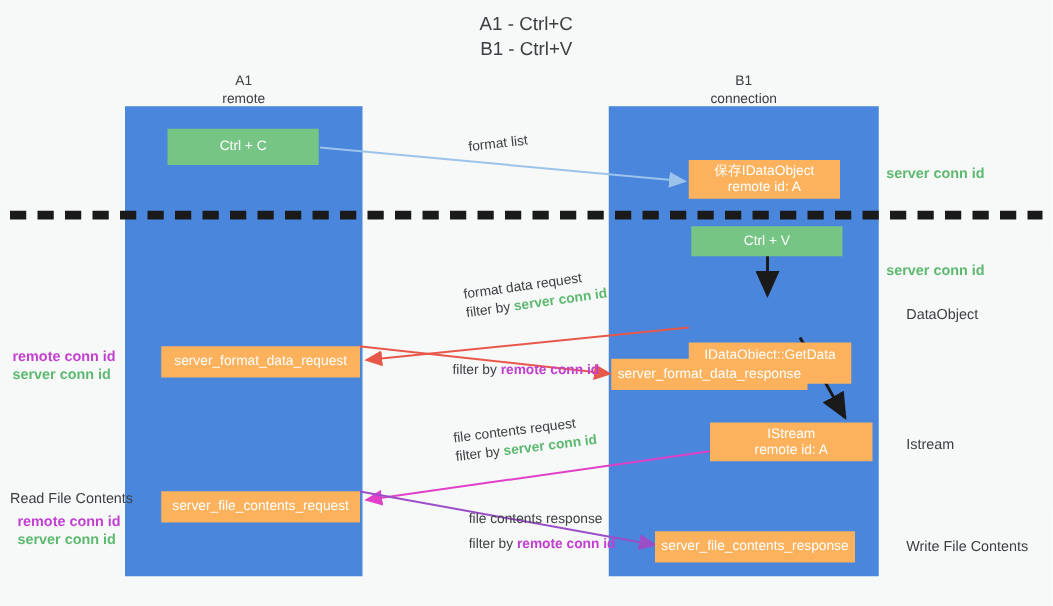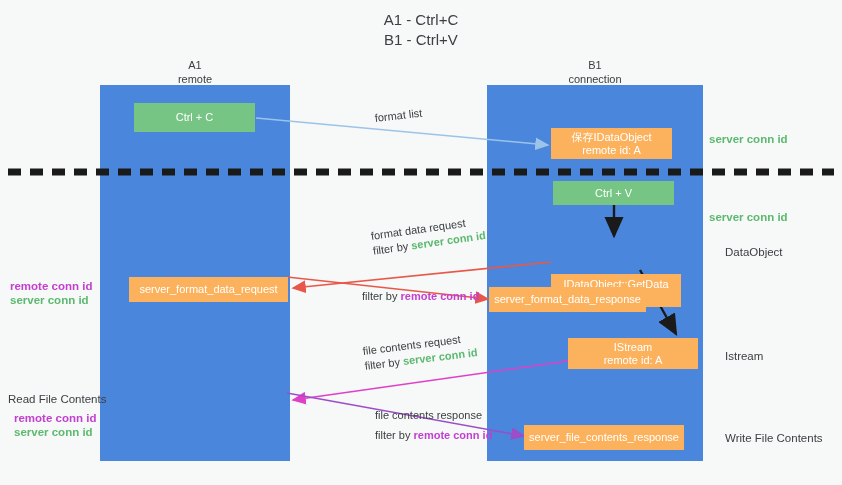--- a/index.html
+++ b/index.html
@@ -151,20 +151,23 @@
   </svg>
 
   <div class="node green" style="left:134px; top:103px; width:121px; height:29px;">
     <span>Ctrl + C</span>
   </div>
 
   <div class="node orange" style="left:129px; top:277px; width:159px; height:25px;">
     <span>server_format_data_request</span>
   </div>
 
+  <div class="node orange" style="left:129px; top:393px; width:159px; height:25px;">
+    <span>server_file_contents_request</span>
+  </div>
 
   <div class="node orange" style="left:551px; top:128px; width:121px; height:31px;">
     <span>保存IDataObject</span>
     <span>remote id: A</span>
   </div>
 
   <div class="node green" style="left:553px; top:181px; width:121px; height:24px;">
     <span>Ctrl + V</span>
   </div>
 

